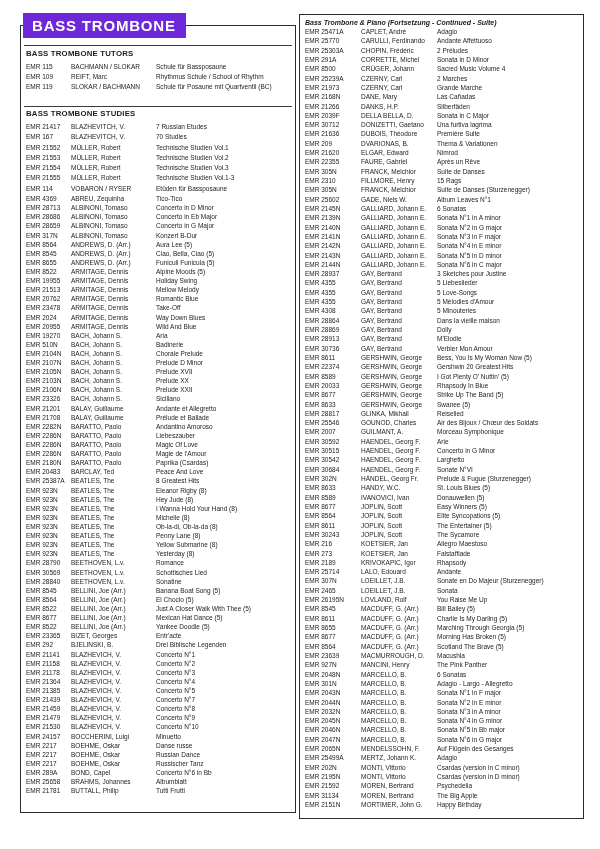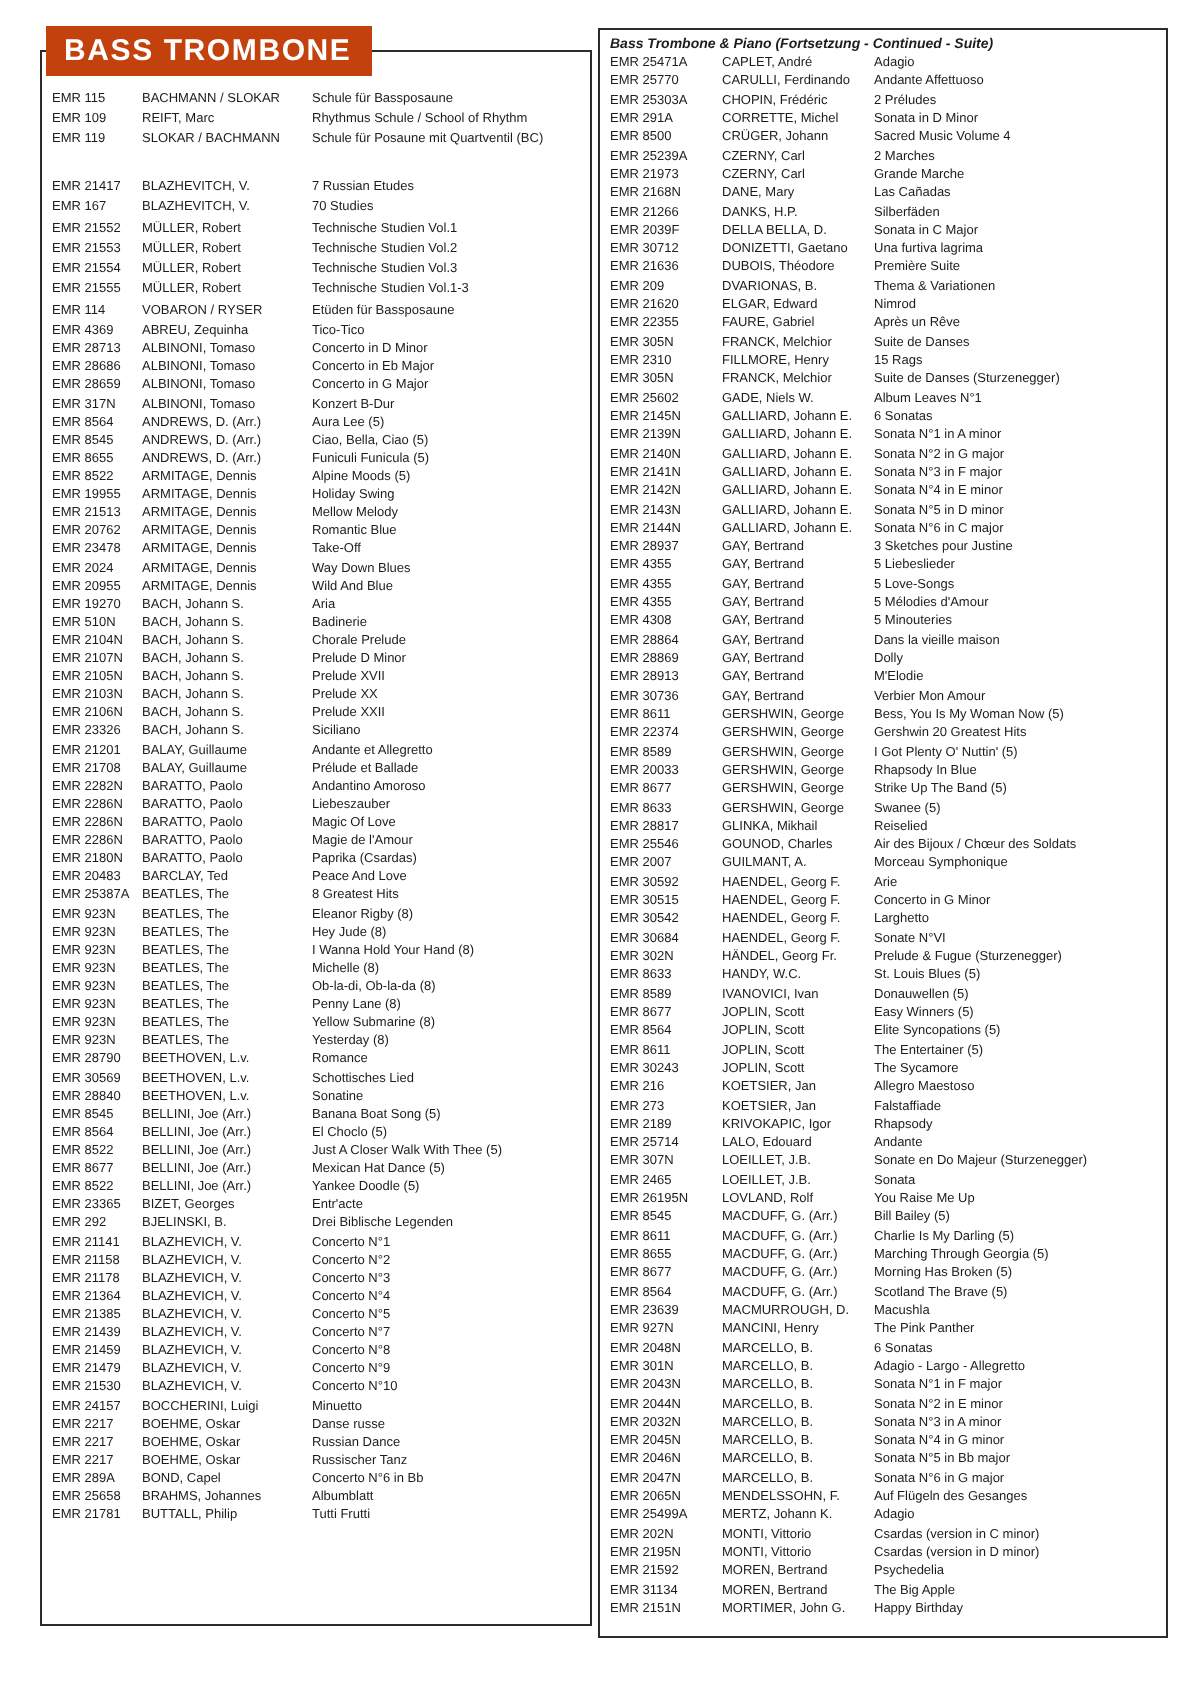--- a/index.html
+++ b/index.html
@@ -8,21 +8,21 @@
     background:#ffffff; color:#1c1c1c;
     font-family:"Liberation Sans", sans-serif;
     overflow:hidden;
   }
   .box { position:absolute; border:1.2px solid #2b2b2b; box-sizing:border-box; background:#fff; }
   #left-box  { left:20px; top:25px;  width:276px; height:788px; }
   #right-box { left:299px; top:14px; width:285px; height:805px; }
 
   #banner {
     position:absolute; left:23px; top:13px; width:163px; height:25px;
-    background:#c2410c; color:#ffffff; box-sizing:border-box;
+    background:#6d28d9; color:#ffffff; box-sizing:border-box;
     font-weight:bold; font-size:15px; line-height:25px;
     padding-left:9px; letter-spacing:0.8px; z-index:2;
   }
 
   .section { }
   .section-title {
     border-top:1px solid #3a3a3a;
     margin:0 3px 4px 3px; padding:2.5px 2px 0 2px;
     font-weight:bold; font-size:7.8px; letter-spacing:0.2px;
     white-space:nowrap;
@@ -53,37 +53,39 @@
   #right-box .row { height:9.32px; line-height:9.32px; }
 </style>
 </head>
 <body>
 
 <div id="banner">BASS TROMBONE</div>
 
 <div id="left-box" class="box">
   <div id="left-content">
       <div class="section sec-tutors">
+        <div class="section-title">BASS TROMBONE TUTORS</div>
         <div class="row">
           <span class="c-ref">EMR 115</span>
           <span class="c-comp">BACHMANN / SLOKAR</span>
           <span class="c-title">Schule für Bassposaune</span>
         </div>
         <div class="row">
           <span class="c-ref">EMR 109</span>
           <span class="c-comp">REIFT, Marc</span>
           <span class="c-title">Rhythmus Schule / School of Rhythm</span>
         </div>
         <div class="row">
           <span class="c-ref">EMR 119</span>
           <span class="c-comp">SLOKAR / BACHMANN</span>
           <span class="c-title">Schule für Posaune mit Quartventil (BC)</span>
         </div>
       </div>
       <div class="section sec-studies">
+        <div class="section-title">BASS TROMBONE STUDIES</div>
         <div class="row">
           <span class="c-ref">EMR 21417</span>
           <span class="c-comp">BLAZHEVITCH, V.</span>
           <span class="c-title">7 Russian Etudes</span>
         </div>
         <div class="row">
           <span class="c-ref">EMR 167</span>
           <span class="c-comp">BLAZHEVITCH, V.</span>
           <span class="c-title">70 Studies</span>
         </div>

